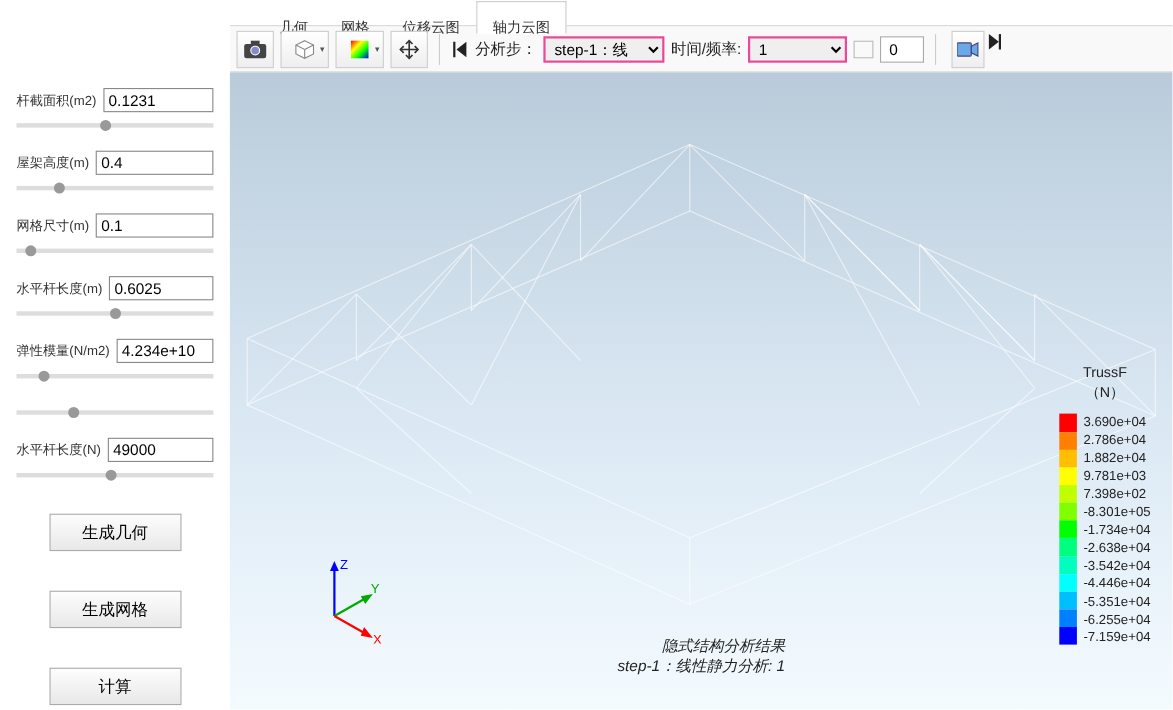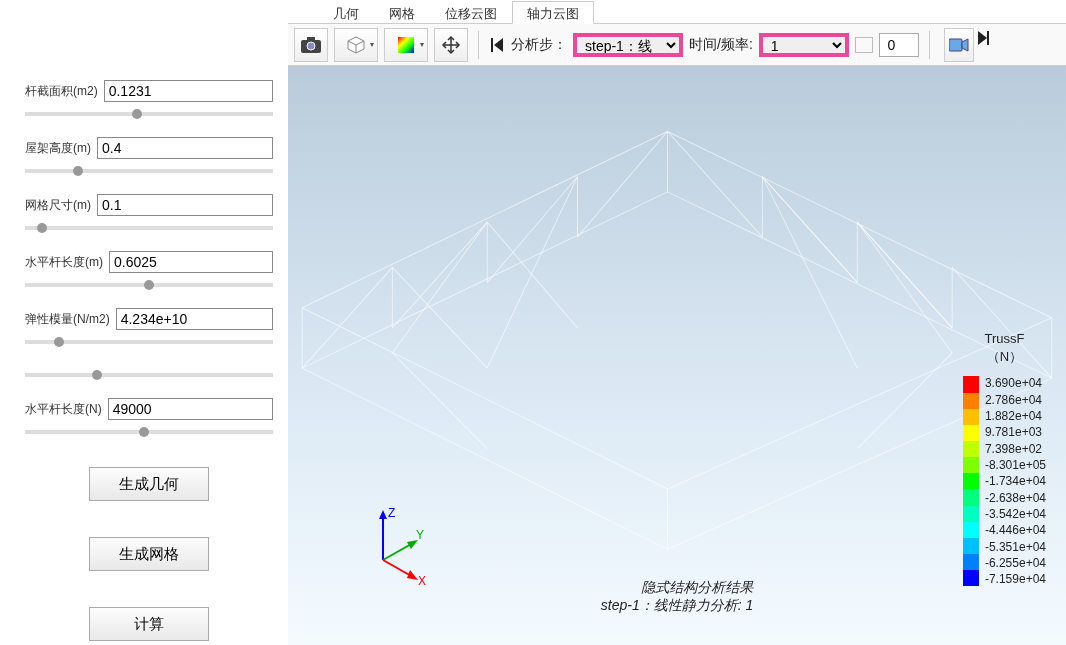--- a/index.html
+++ b/index.html
@@ -6,22 +6,22 @@
 body {
   font-family: "Microsoft YaHei", Arial, sans-serif;
   font-size: 13px;
   background: #fff;
   width: 1066px;
   height: 645px;
   overflow: hidden;
   display: flex;
 }
 .sidebar {
-  width: 288px;
-  padding: 80px 15px 10px 25px;
+  width: 209px;
+  padding: 80px 15px 10px 15px;
   background: #fff;
   border-radius: 25px;
 }
 .param-group { margin-bottom: 18px; }
 .param-row { display: flex; align-items: center; gap: 6px; margin-bottom: 2px; }
 .param-label { font-size: 12px; color: #333; white-space: nowrap; }
 .param-input {
   border: 1px solid #888;
   padding: 2px 4px;
   font-size: 14px;
@@ -55,21 +55,21 @@
   flex-direction: column;
 }
 .tabs {
   display: flex;
   height: 24px;
   border-bottom: 1px solid #ccc;
   padding-left: 30px;
   gap: 0;
 }
 .tab {
-  padding: 3px 14px;
+  padding: 14px 14px;
   font-size: 13px;
   color: #333;
   cursor: pointer;
   border: 1px solid transparent;
   border-bottom: none;
   position: relative;
   top: 1px;
 }
 .tab.active {
   border-color: #ccc;
@@ -97,21 +97,21 @@
 .tool-dd::after {
   content: "▾";
   font-size: 8px;
   position: absolute;
   right: 3px;
   color: #555;
 }
 .sep { width: 1px; height: 28px; background: #ccc; margin: 0 4px; }
 .tlabel { font-size: 14px; color: #222; }
 .tselect {
-  border: 4px solid #ec4899;
+  border: 2px solid #ec4899;
   height: 24px;
   font-size: 14px;
   padding: 0 4px;
 }
 .tspin {
   width: 40px; height: 24px;
   border: 1px solid #aaa;
   text-align: center;
   font-size: 14px;
 }

